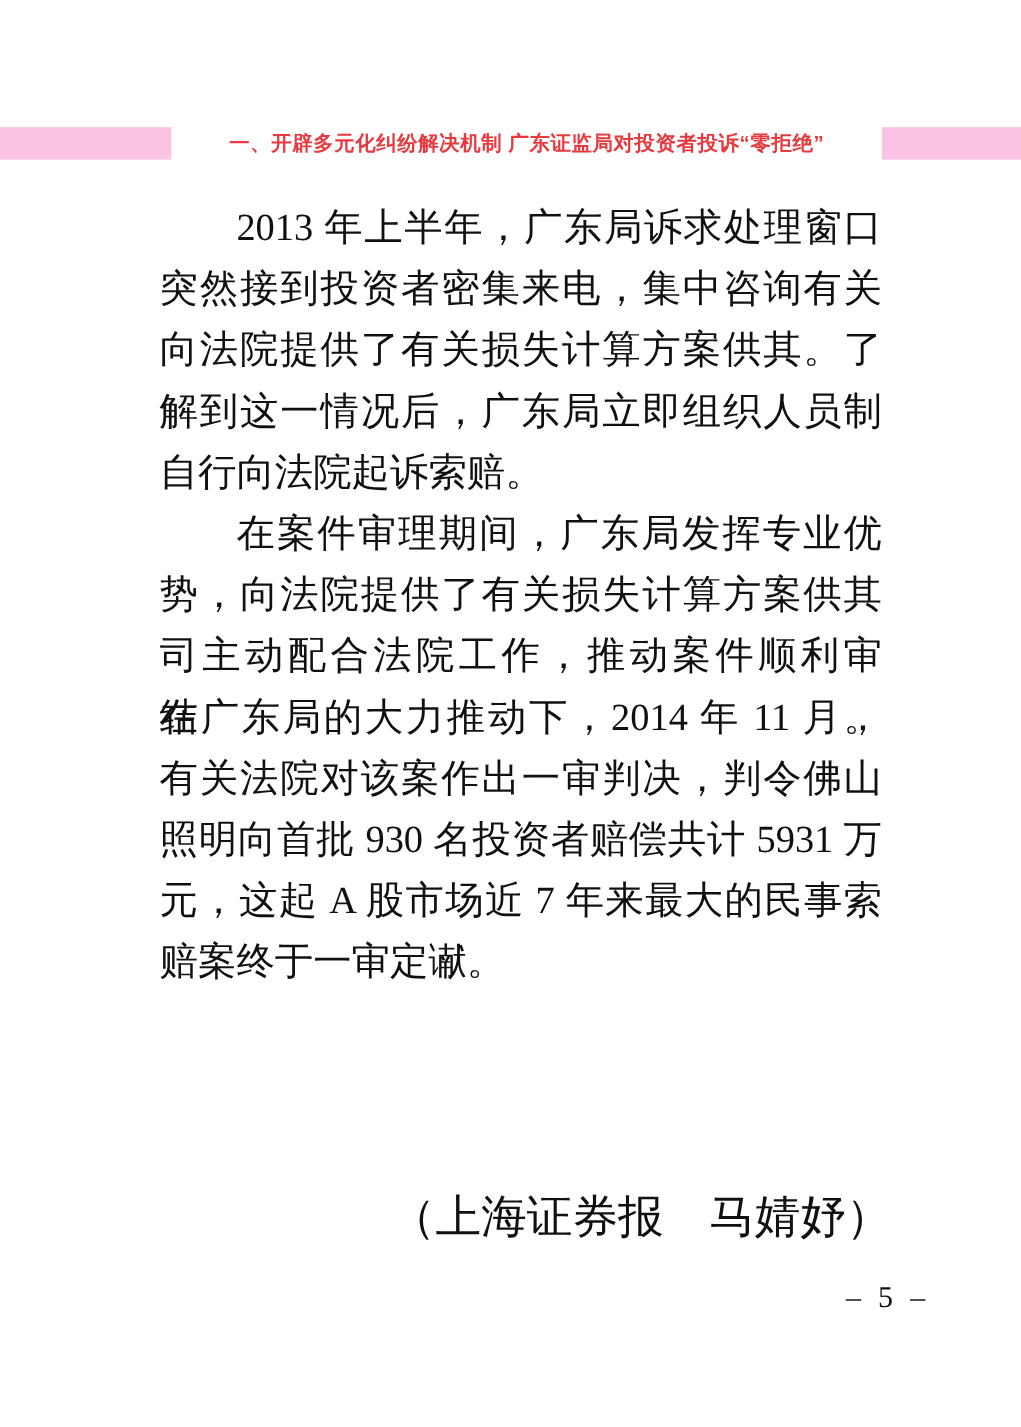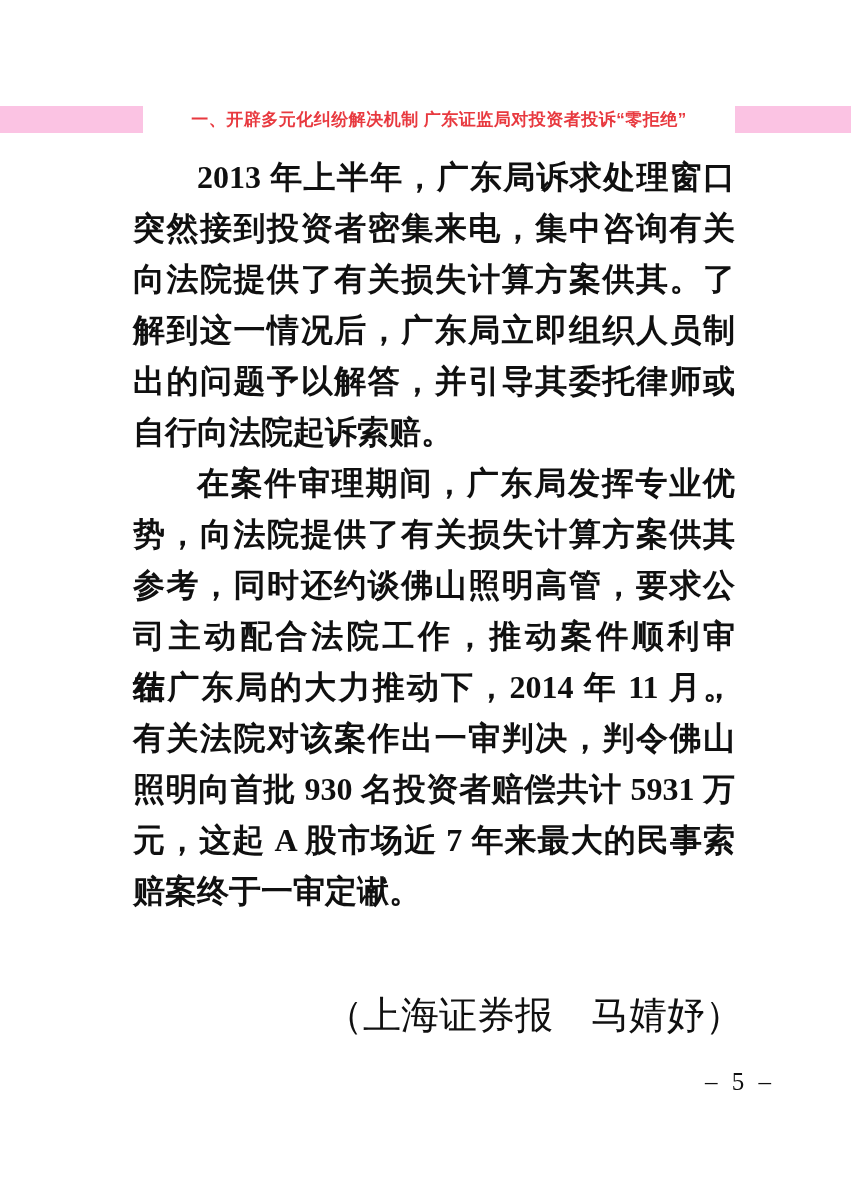--- a/index.html
+++ b/index.html
@@ -43,26 +43,25 @@
     font-weight: bold;
     font-size: 17px;
     letter-spacing: 0.5px;
     white-space: nowrap;
     line-height: 27px;
   }
 
   
   .body-text {
     position: absolute;
-    top: 152px;
+    top: 164px;
     left: 133px;
     width: 602px;
     font-size: 32px;
     color: #101010;
-    font-weight: bold;
   }
   .line {
     height: 51px;
     line-height: 51px;
     text-align: justify;
     text-align-last: justify;
     overflow: visible;
     white-space: normal;
   }
   .line--indent {
@@ -104,25 +103,23 @@
     <div class="band-seg band-seg--left"></div>
     <div class="band-title">一、开辟多元化纠纷解决机制 广东证监局对投资者投诉“零拒绝”</div>
     <div class="band-seg band-seg--right"></div>
   </div>
 
   <div class="body-text">
     <div class="line line--indent">2013 年上半年，广东局诉求处理窗口</div>
     <div class="line">突然接到投资者密集来电，集中咨询有关</div>
     <div class="line">向法院提供了有关损失计算方案供其。了</div>
     <div class="line">解到这一情况后，广东局立即组织人员制</div>
-    <div class="line">出的问题予以解答，并引导其委托律师或</div>
     <div class="line line--para-end">自行向法院起诉索赔。</div>
     <div class="line line--indent">在案件审理期间，广东局发挥专业优</div>
     <div class="line">势，向法院提供了有关损失计算方案供其</div>
-    <div class="line">参考，同时还约谈佛山照明高管，要求公</div>
     <div class="line">司主动配合法院工作，推动案件顺利审结。</div>
     <div class="line">在广东局的大力推动下，2014 年 11 月，</div>
     <div class="line">有关法院对该案作出一审判决，判令佛山</div>
     <div class="line">照明向首批 930 名投资者赔偿共计 5931 万</div>
     <div class="line">元，这起 A 股市场近 7 年来最大的民事索</div>
     <div class="line line--para-end">赔案终于一审定谳。</div>
   </div>
 
   <div class="byline">（上海证券报　马婧妤）</div>
 

